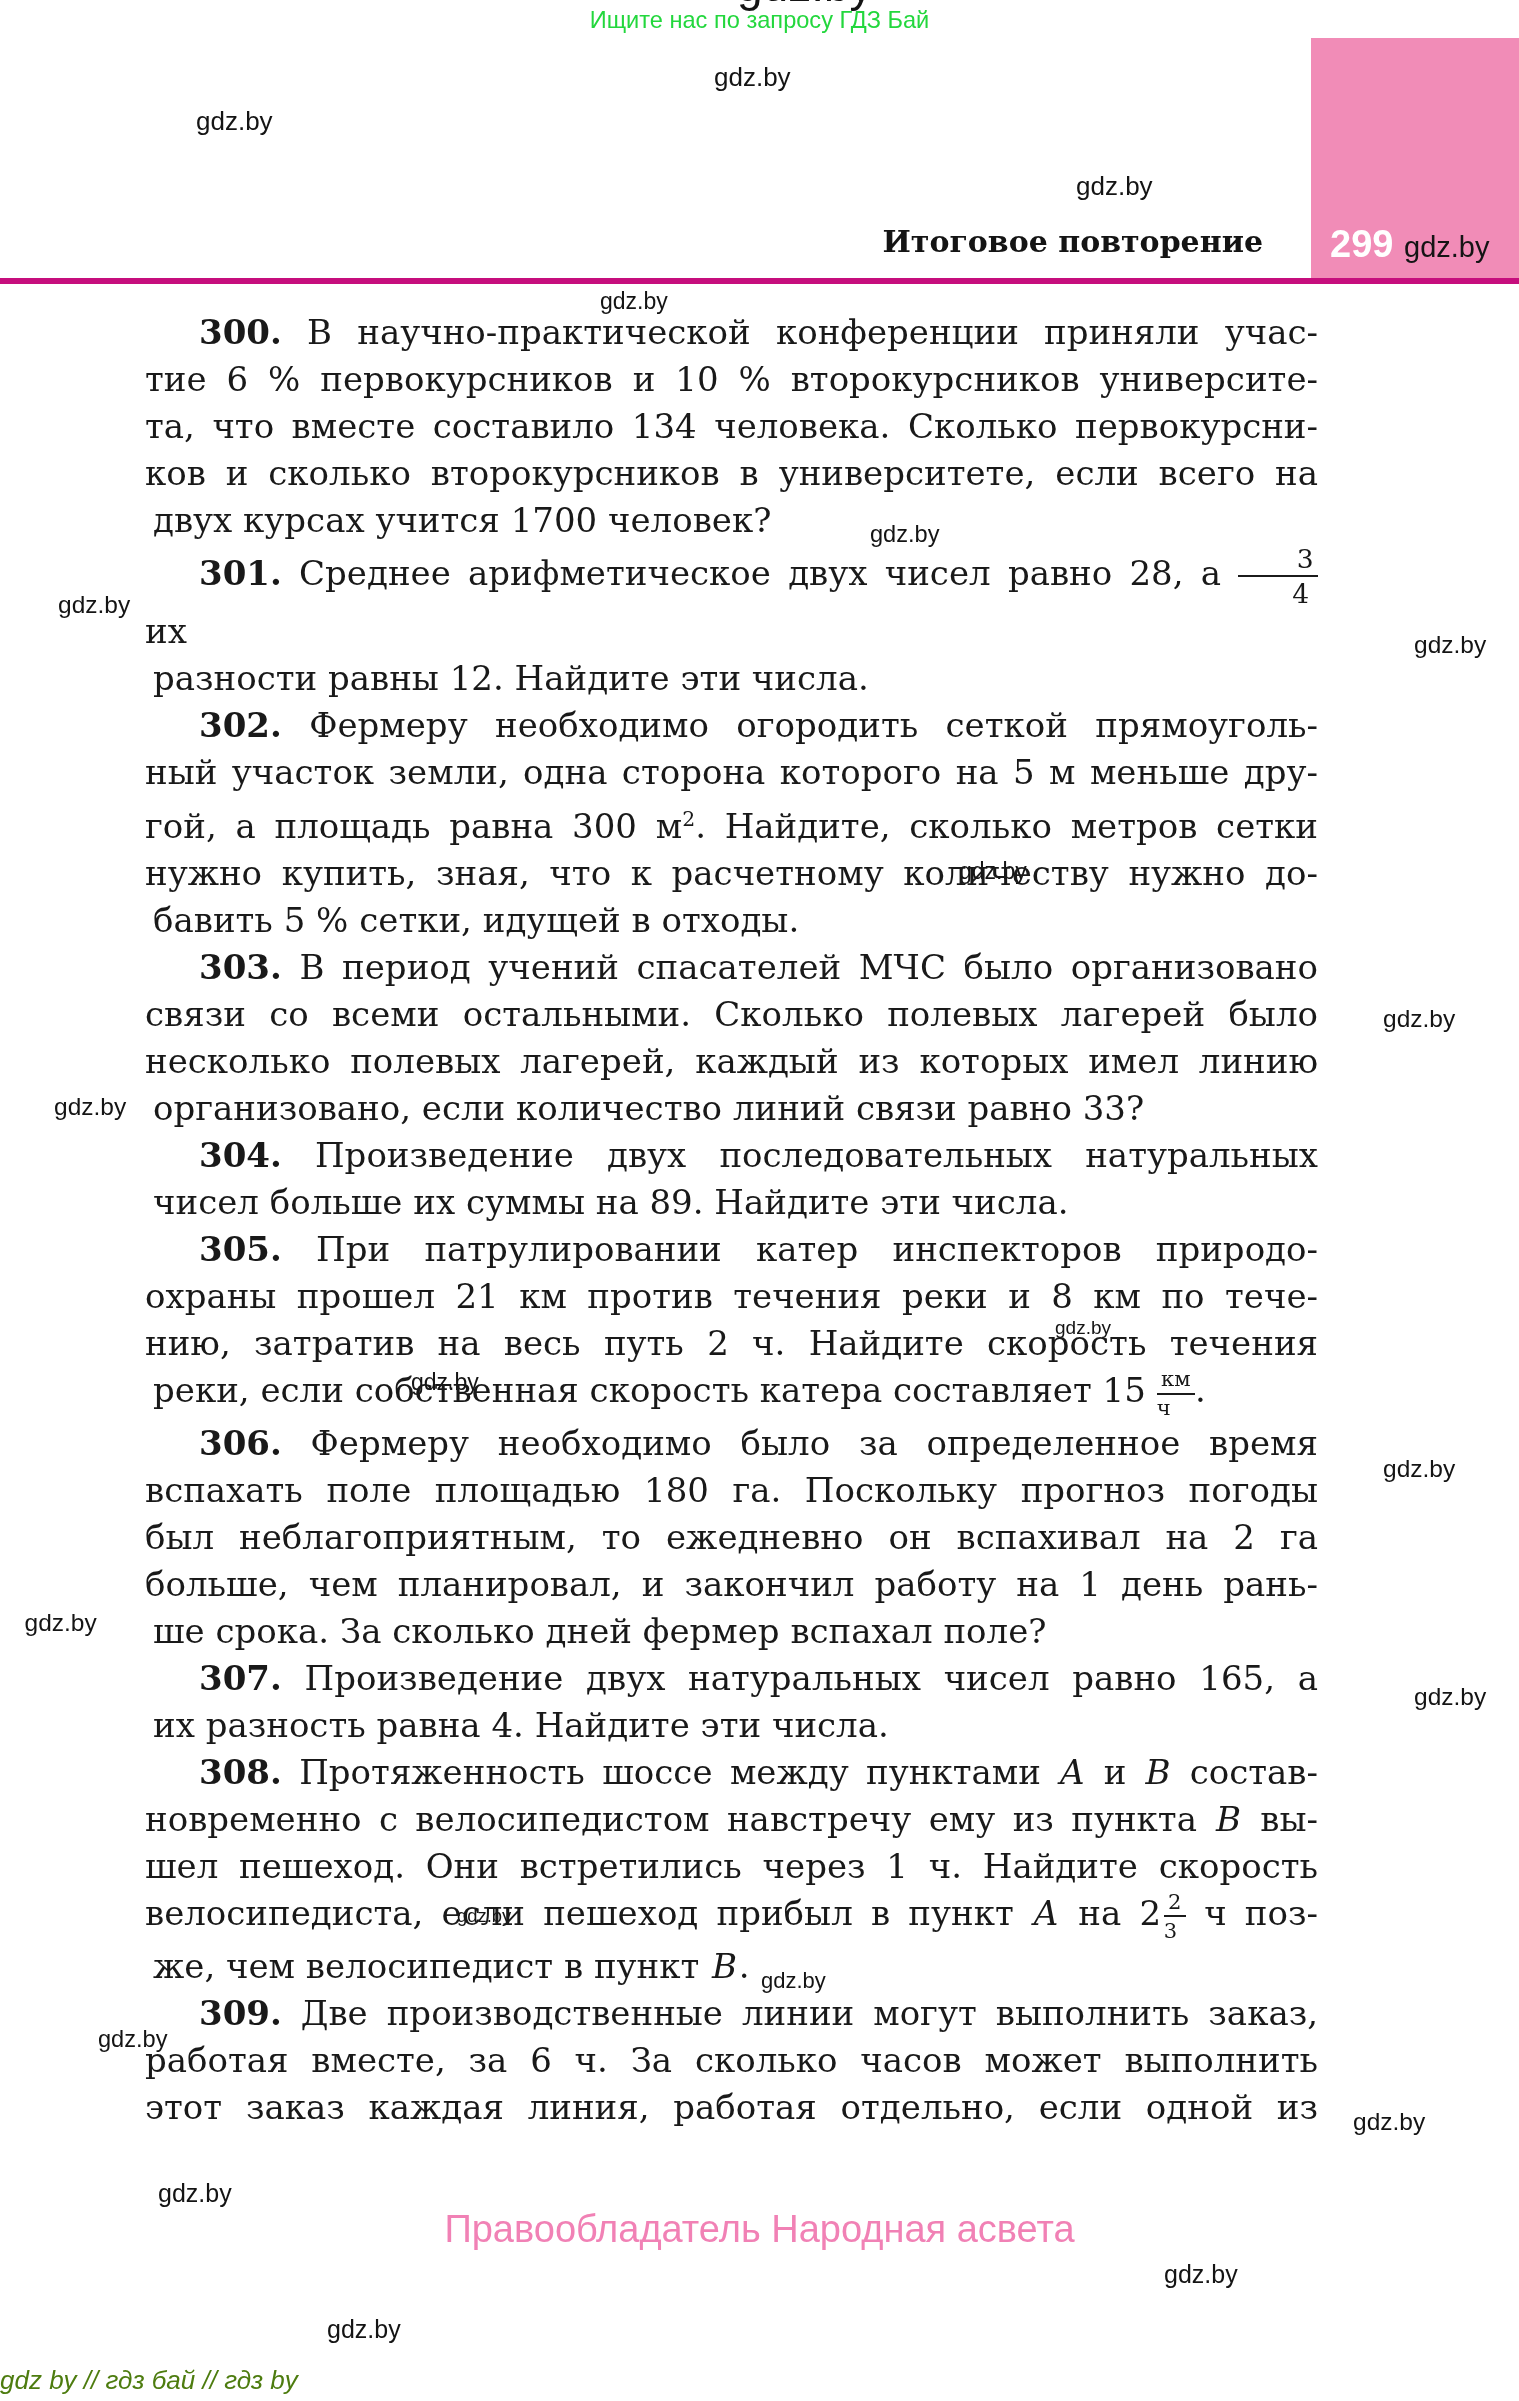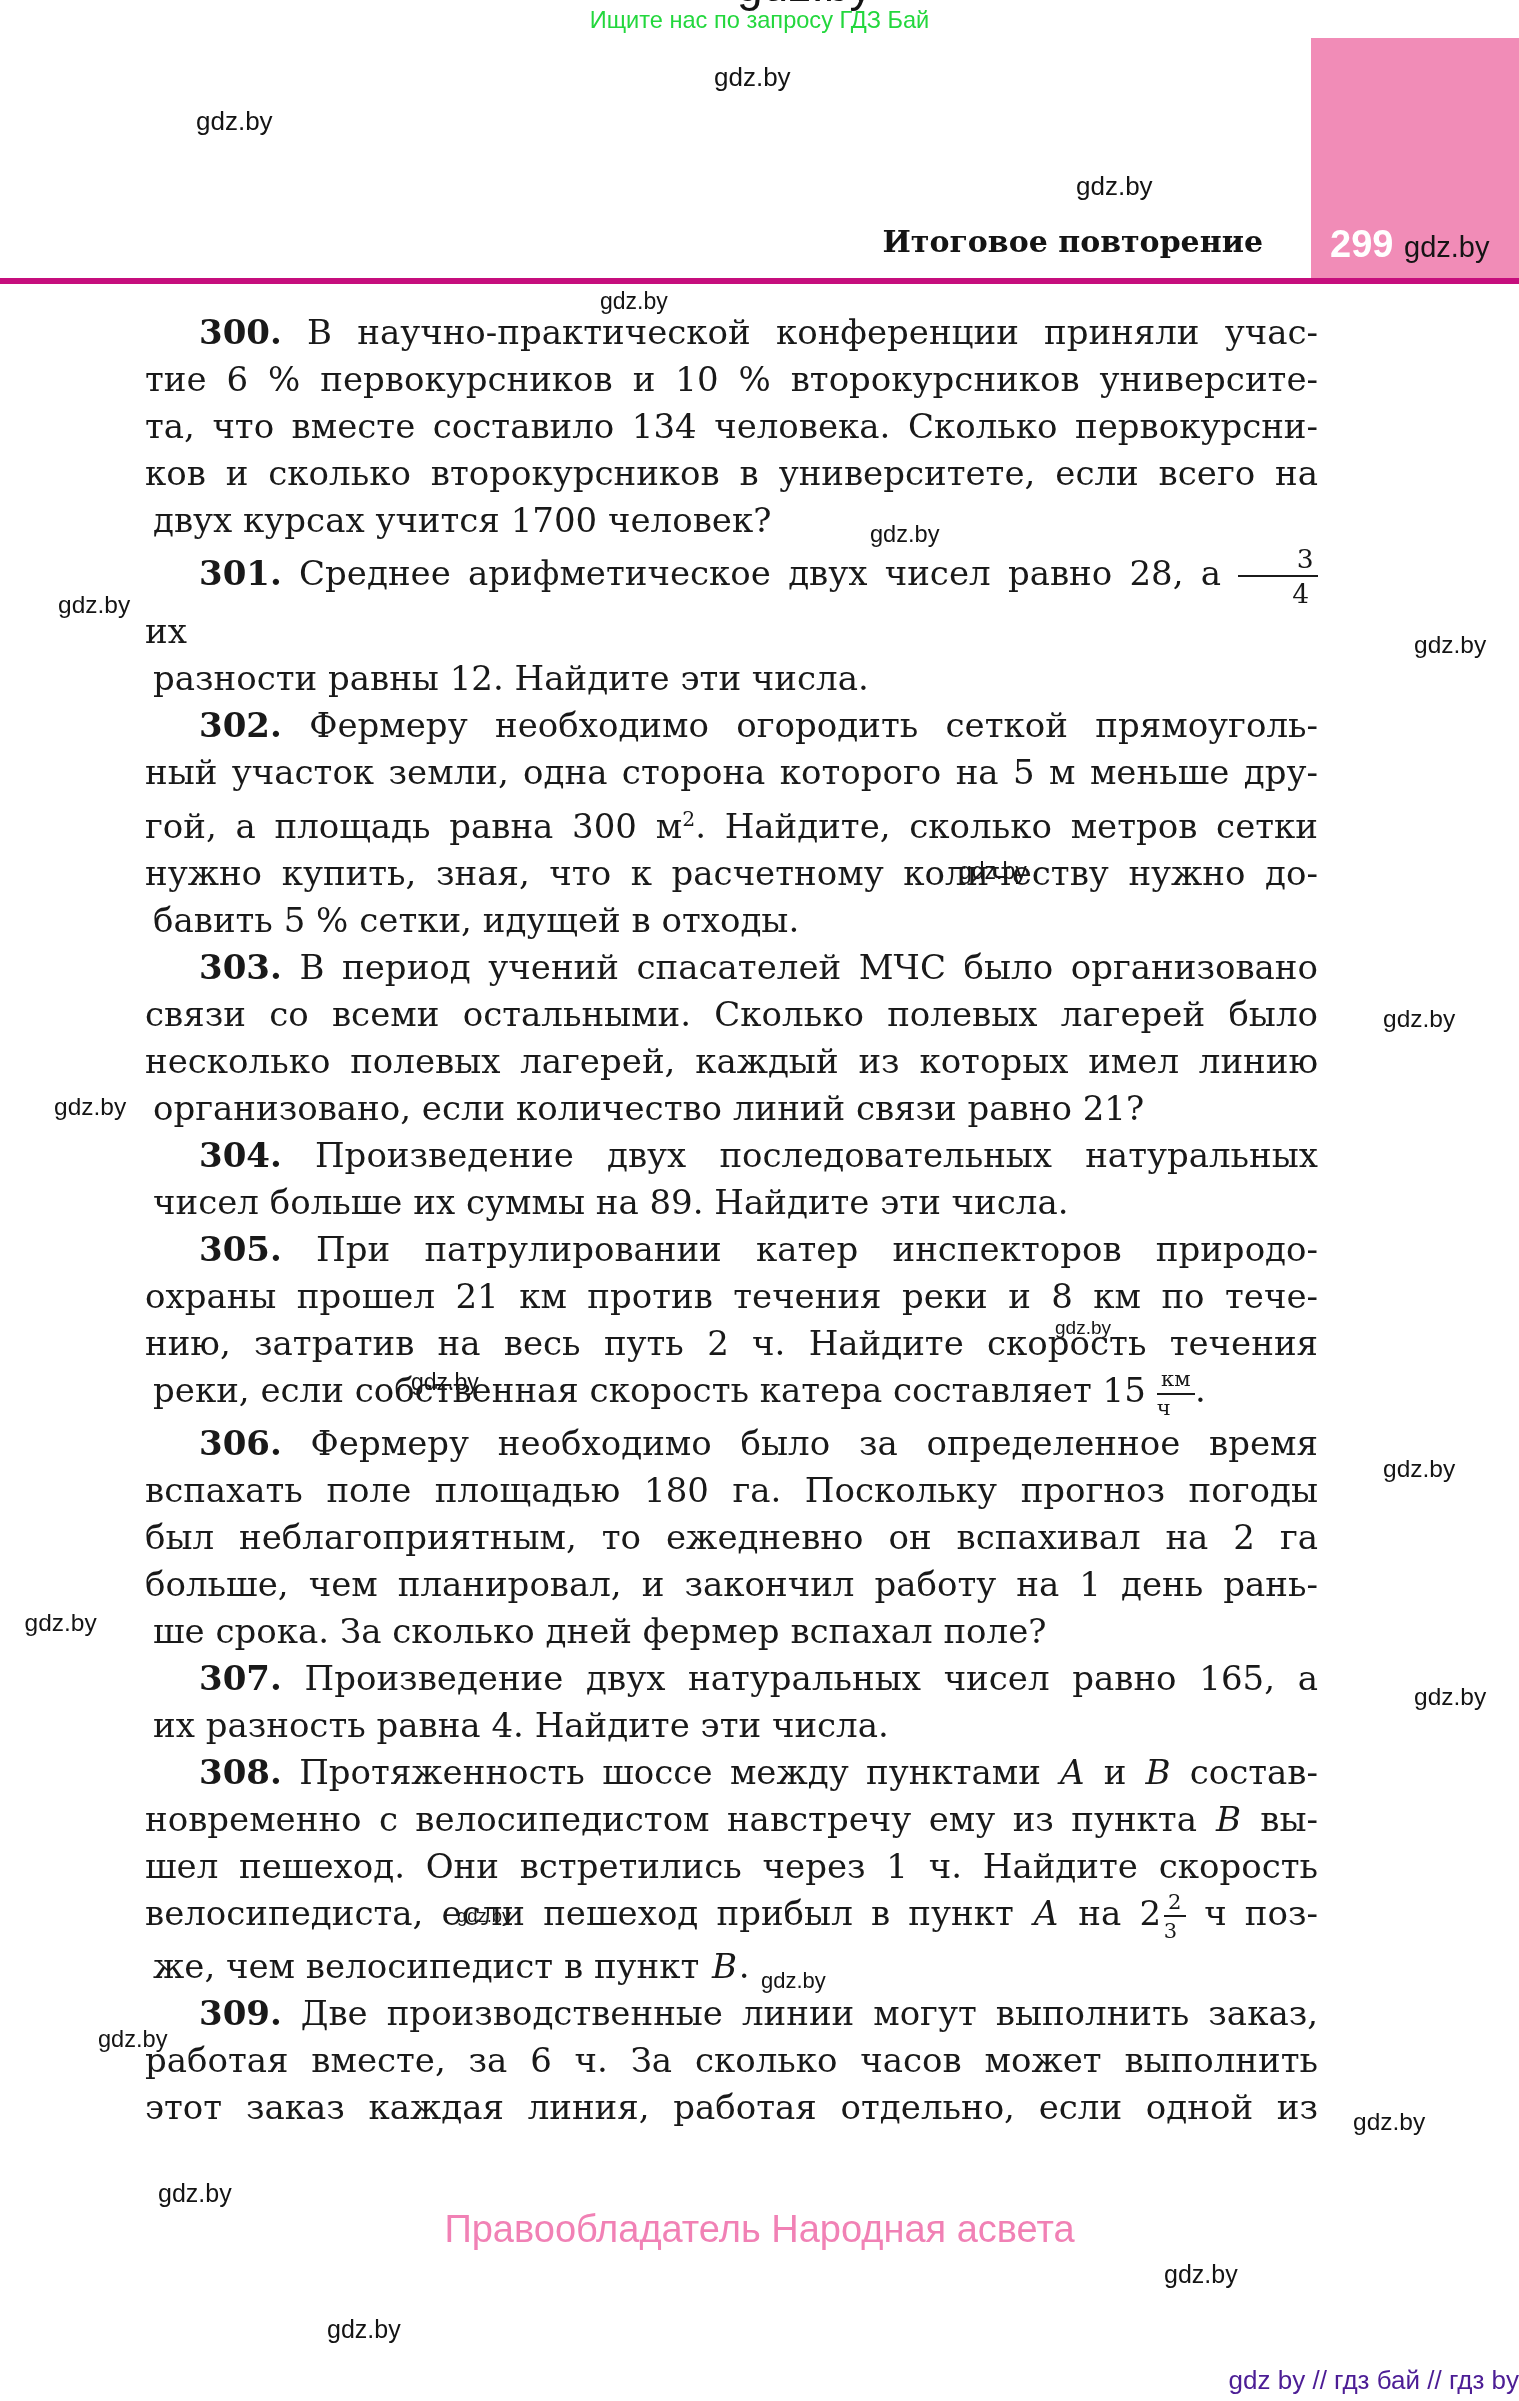--- a/index.html
+++ b/index.html
@@ -75,23 +75,23 @@
   .mixed { white-space: nowrap; }
   .mixed .frac { margin-left: 2.6px; }
   .copyright {
     position: absolute; top: 2208px; left: 0; width: 100%;
     text-align: center;
     font-family: "Liberation Sans", sans-serif;
     font-size: 38px; color: #f181b5;
   }
   .links {
     position: absolute; top: 2365px; left: 0; width: 100%;
-    text-align: right;
+    text-align: left;
     font-family: "Liberation Sans", sans-serif;
-    font-size: 26px; color: #4c1d95;
+    font-size: 26px; color: #4d7c0f; font-style: italic;
   }
 </style>
 </head>
 <body>
 
 <div class="page">
 
   <div class="banner">Ищите нас по запросу ГДЗ Бай</div>
 
   <span class="wm" style="left:737px;  top:-40px;  font-size:46px;">gdz.by</span>
@@ -141,21 +141,21 @@
         <div class="line indent"><b>302.</b> Фермеру необходимо огородить сеткой прямоуголь-</div>
         <div class="line">ный участок земли, одна сторона которого на 5 м меньше дру-</div>
         <div class="line">гой, а площадь равна 300 м<sup>2</sup>. Найдите, сколько метров сетки</div>
         <div class="line">нужно купить, зная, что к расчетному количеству нужно до-</div>
         <div class="line last">бавить 5 % сетки, идущей в отходы.</div>
       </div>
       <div class="problem">
         <div class="line indent"><b>303.</b> В период учений спасателей МЧС было организовано</div>
         <div class="line">связи со всеми остальными. Сколько полевых лагерей было</div>
         <div class="line">несколько полевых лагерей, каждый из которых имел линию</div>
-        <div class="line last">организовано, если количество линий связи равно 21?</div>
+        <div class="line last">организовано, если количество линий связи равно 33?</div>
       </div>
       <div class="problem">
         <div class="line indent"><b>304.</b> Произведение двух последовательных натуральных</div>
         <div class="line last">чисел больше их суммы на 89. Найдите эти числа.</div>
       </div>
       <div class="problem">
         <div class="line indent"><b>305.</b> При патрулировании катер инспекторов природо-</div>
         <div class="line">охраны прошел 21 км против течения реки и 8 км по тече-</div>
         <div class="line">нию, затратив на весь путь 2 ч. Найдите скорость течения</div>
         <div class="line last">реки, если собственная скорость катера составляет 15 <span class="frac small"><span class="num">км</span><span class="den">ч</span></span>.</div>

